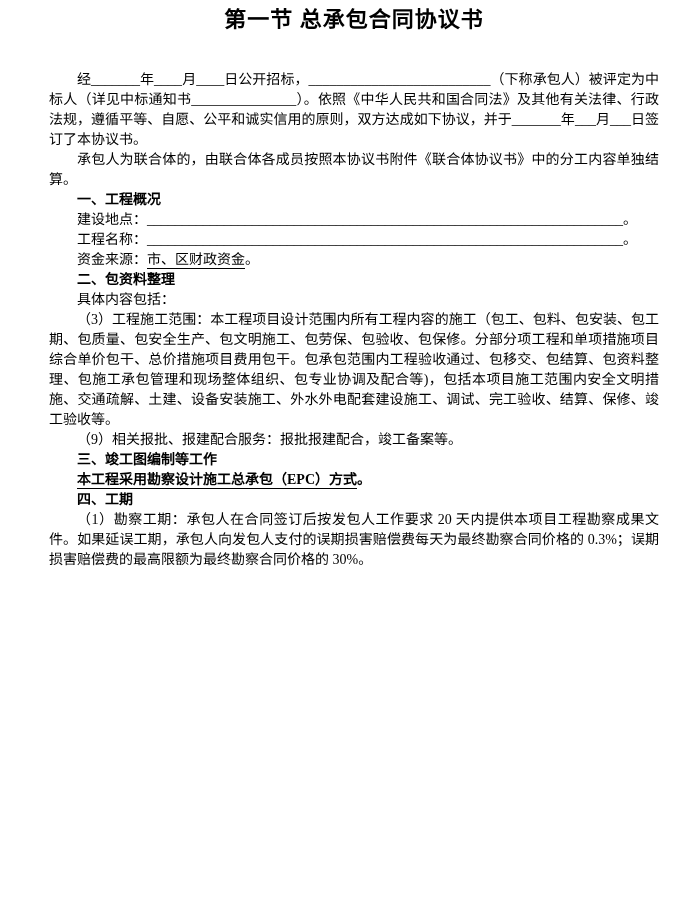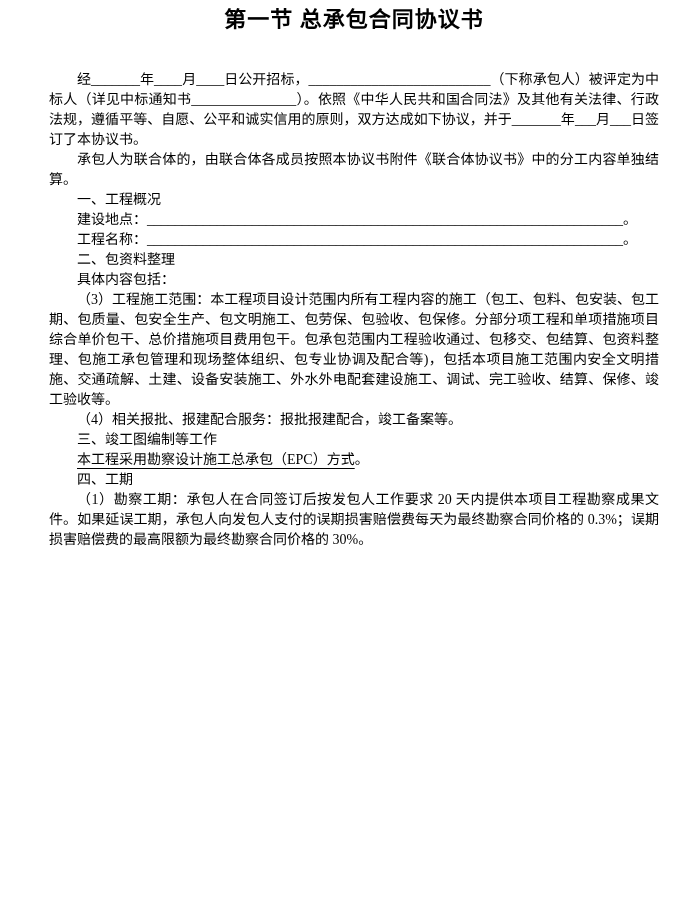--- a/index.html
+++ b/index.html
@@ -30,42 +30,43 @@
   }
   .doc-body p {
     margin: 0;
     font-size: 14px;
     line-height: 20px;
     text-align: justify;
     text-indent: 2em;
     word-break: break-all;
   }
   .doc-body p.heading {
-    font-weight: 400;
+    font-weight: 700;
   }
-  .run-b { font-weight: 400; margin-top: 48px; }
+  .run-b { font-weight: 700; margin-top: 48px; }
   .run-u {
     text-decoration: underline;
     text-underline-offset: 4px;
   }
 </style>
 </head>
 <body>
 
 <div class="doc-page">
   <h1 class="doc-title">第一节 总承包合同协议书</h1>
   <div class="doc-body">
       <p class="para"><span>经_______年____月____日公开招标，__________________________（下称承包人）被评定为中标人（详见中标通知书_______________）。依照《中华人民共和国合同法》及其他有关法律、行政法规，遵循平等、自愿、公平和诚实信用的原则，双方达成如下协议，并于_______年___月___日签订了本协议书。</span></p>
       <p class="para"><span>承包人为联合体的，由联合体各成员按照本协议书附件《联合体协议书》中的分工内容单独结算。</span></p>
       <p class="heading"><span>一、工程概况</span></p>
       <p class="para"><span>建设地点：____________________________________________________________________。</span></p>
       <p class="para"><span>工程名称：____________________________________________________________________。</span></p>
+      <p class="para"><span>资金来源：</span><span class="run-u">市、区财政资金</span><span>。</span></p>
       <p class="heading"><span>二、包资料整理</span></p>
       <p class="para"><span>具体内容包括：</span></p>
       <p class="para"><span>（3）工程施工范围：本工程项目设计范围内所有工程内容的施工（包工、包料、包安装、包工期、包质量、包安全生产、包文明施工、包劳保、包验收、包保修。分部分项工程和单项措施项目综合单价包干、总价措施项目费用包干。包承包范围内工程验收通过、包移交、包结算、包资料整理、包施工承包管理和现场整体组织、包专业协调及配合等)，包括本项目施工范围内安全文明措施、交通疏解、土建、设备安装施工、外水外电配套建设施工、调试、完工验收、结算、保修、竣工验收等。</span></p>
-      <p class="para"><span>（4）相关报批、报建配合服务：报批报建配合，竣工备案等。</span></p>
+      <p class="para"><span>（9）相关报批、报建配合服务：报批报建配合，竣工备案等。</span></p>
       <p class="heading"><span>三、竣工图编制等工作</span></p>
       <p class="para"><span class="run-b run-u">本工程采用勘察设计施工总承包（EPC）方式</span><span class="run-b">。</span></p>
       <p class="heading"><span>四、工期</span></p>
       <p class="para"><span>（1）勘察工期：承包人在合同签订后按发包人工作要求 20 天内提供本项目工程勘察成果文件。如果延误工期，承包人向发包人支付的误期损害赔偿费每天为最终勘察合同价格的 0.3%；误期损害赔偿费的最高限额为最终勘察合同价格的 30%。</span></p>
       <p class="para"></p>
     </div>
 </div>
 
 </body></html>

